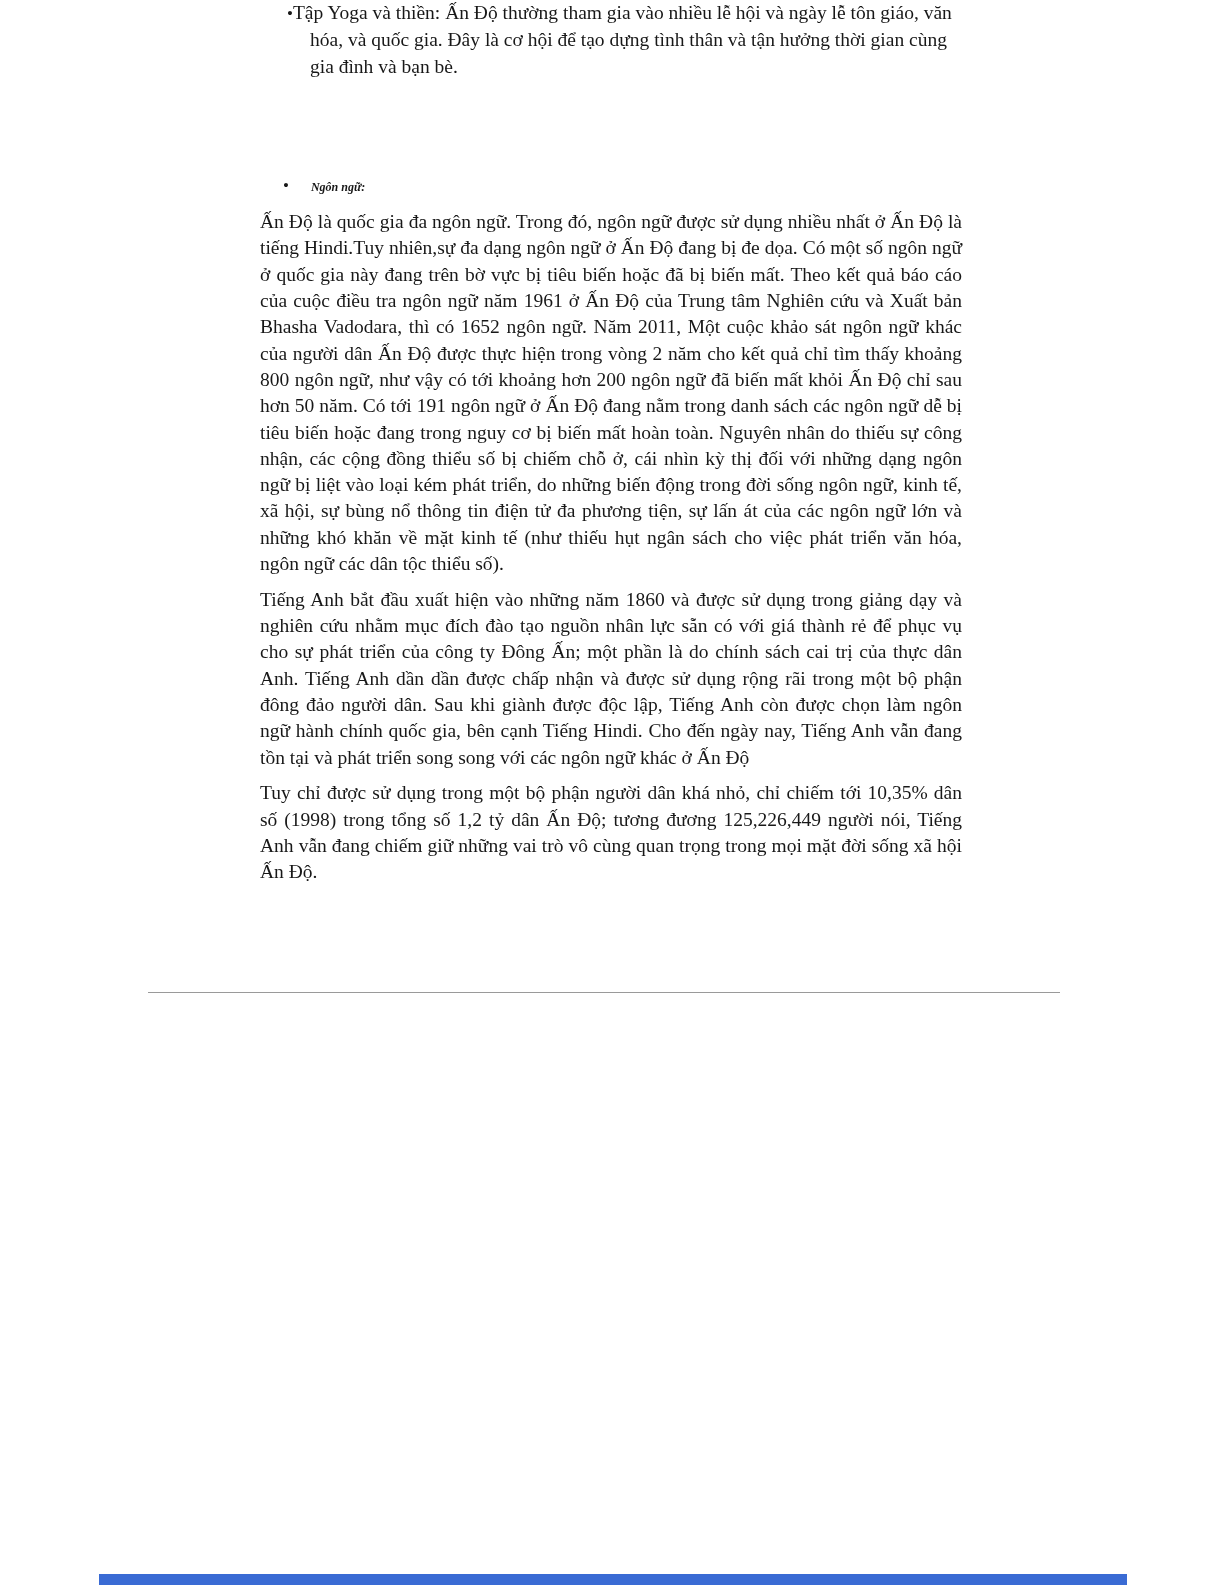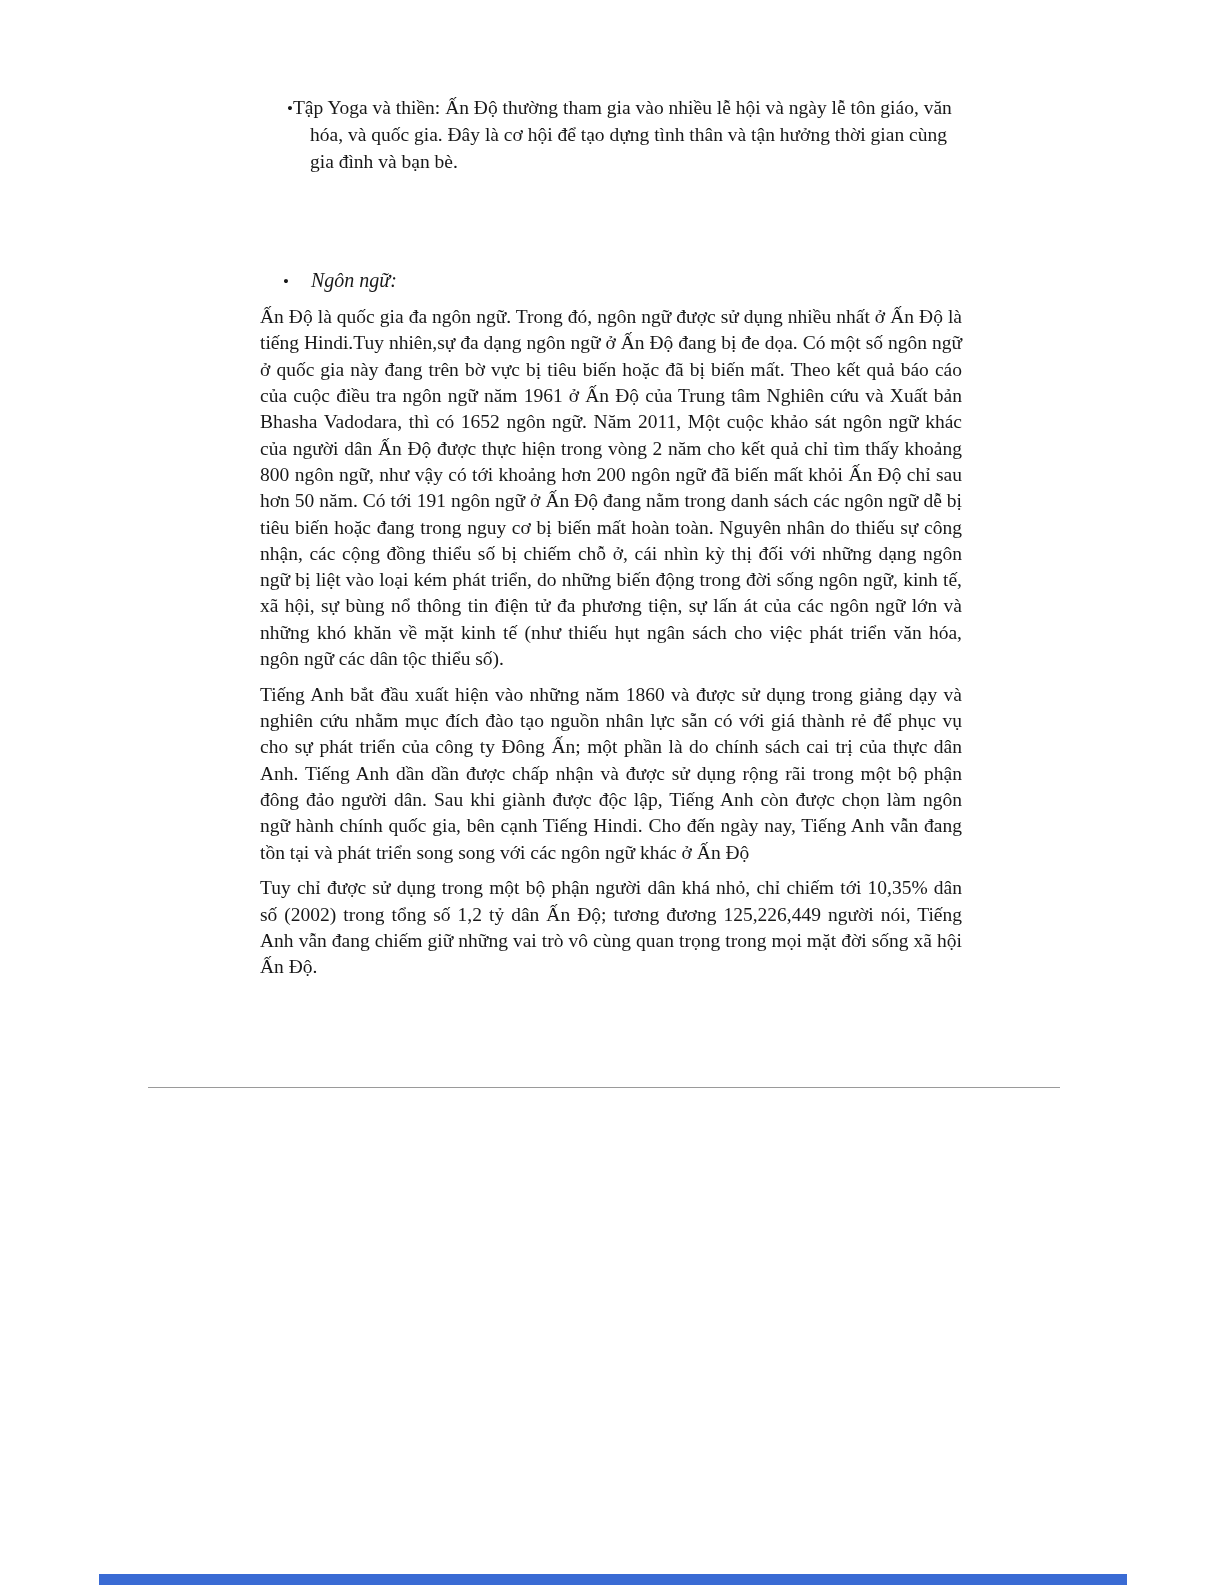--- a/index.html
+++ b/index.html
@@ -13,21 +13,20 @@
     height: 1585px;
     background: #ffffff;
     overflow: hidden;
     font-family: "Liberation Serif", "DejaVu Serif", serif;
     color: #181818;
   }
   .text-column {
     box-sizing: border-box;
     margin-left: 260px;
     width: 702px;
-    padding-top: 95px;
   }
   .text-column p {
     margin: 0;
     font-size: 19.5px;
     line-height: 26.3px;
   }
   
   .top-bullet {
     margin-left: 27px !important;
     width: 660px;
@@ -55,23 +54,23 @@
   .subbullet {
     margin-left: 23px !important;
     margin-bottom: 9px !important;
   }
   .subbullet .b2 {
     display: inline-block;
     margin-right: 22px;
     font-size: 17px;
   }
   .subbullet .sb-label {
-    font-weight: normal;
+    font-weight: bold;
     font-style: italic;
-    font-size: 20px;
+    font-size: 12px;
   }
   
   .body-par {
     text-align: justify;
     margin-bottom: 9.5px !important;
   }
   
   .divider {
     border: none;
     border-top: 1px solid #9a9a9a;
@@ -100,21 +99,21 @@
     <p class="top-bullet"><span class="b">•</span><span class="lbl">Tập Yoga và thiền:</span>
 <span class="txt">Ấn Độ thường tham gia vào nhiều lễ hội và ngày lễ tôn giáo, văn hóa, và quốc gia. Đây là cơ hội để tạo dựng tình thân và tận hưởng thời gian cùng gia đình và bạn bè.</span></p>
 
 
     <p class="subbullet"><span class="b2">•</span><span class="sb-label">Ngôn ngữ:</span></p>
 
     <p class="body-par">Ấn Độ là quốc gia đa ngôn ngữ. Trong đó, ngôn ngữ được sử dụng nhiều nhất ở Ấn Độ là tiếng Hindi.Tuy nhiên,sự đa dạng ngôn ngữ ở Ấn Độ đang bị đe dọa. Có một số ngôn ngữ ở quốc gia này đang trên bờ vực bị tiêu biến hoặc đã bị biến mất. Theo kết quả báo cáo của cuộc điều tra ngôn ngữ năm 1961 ở Ấn Độ của Trung tâm Nghiên cứu và Xuất bản Bhasha Vadodara, thì có 1652 ngôn ngữ. Năm 2011, Một cuộc khảo sát ngôn ngữ khác của người dân Ấn Độ được thực hiện trong vòng 2 năm cho kết quả chỉ tìm thấy khoảng 800 ngôn ngữ, như vậy có tới khoảng hơn 200 ngôn ngữ đã biến mất khỏi Ấn Độ chỉ sau hơn 50 năm. Có tới 191 ngôn ngữ ở Ấn Độ đang nằm trong danh sách các ngôn ngữ dễ bị tiêu biến hoặc đang trong nguy cơ bị biến mất hoàn toàn. Nguyên nhân do thiếu sự công nhận, các cộng đồng thiểu số bị chiếm chỗ ở, cái nhìn kỳ thị đối với những dạng ngôn ngữ bị liệt vào loại kém phát triển, do những biến động trong đời sống ngôn ngữ, kinh tế, xã hội, sự bùng nổ thông tin điện tử đa phương tiện, sự lấn át của các ngôn ngữ lớn và những khó khăn về mặt kinh tế (như thiếu hụt ngân sách cho việc phát triển văn hóa, ngôn ngữ các dân tộc thiểu số).</p>
 
     <p class="body-par">Tiếng Anh bắt đầu xuất hiện vào những năm 1860 và được sử dụng trong giảng dạy và nghiên cứu nhằm mục đích đào tạo nguồn nhân lực sẵn có với giá thành rẻ để phục vụ cho sự phát triển của công ty Đông Ấn; một phần là do chính sách cai trị của thực dân Anh. Tiếng Anh dần dần được chấp nhận và được sử dụng rộng rãi trong một bộ phận đông đảo người dân. Sau khi giành được độc lập, Tiếng Anh còn được chọn làm ngôn ngữ hành chính quốc gia, bên cạnh Tiếng Hindi. Cho đến ngày nay, Tiếng Anh vẫn đang tồn tại và phát triển song song với các ngôn ngữ khác ở Ấn Độ</p>
 
-    <p class="body-par">Tuy chỉ được sử dụng trong một bộ phận người dân khá nhỏ, chỉ chiếm tới 10,35% dân số (2002) trong tổng số 1,2 tỷ dân Ấn Độ; tương đương 125,226,449 người nói, Tiếng Anh vẫn đang chiếm giữ những vai trò vô cùng quan trọng trong mọi mặt đời sống xã hội Ấn Độ.</p>
+    <p class="body-par">Tuy chỉ được sử dụng trong một bộ phận người dân khá nhỏ, chỉ chiếm tới 10,35% dân số (1998) trong tổng số 1,2 tỷ dân Ấn Độ; tương đương 125,226,449 người nói, Tiếng Anh vẫn đang chiếm giữ những vai trò vô cùng quan trọng trong mọi mặt đời sống xã hội Ấn Độ.</p>
 
   </div>
 
   <hr class="divider">
 
   <div class="accent-bar" style="background: rgb(58, 107, 212);"></div>
 
 </div>
 
 </body></html>

